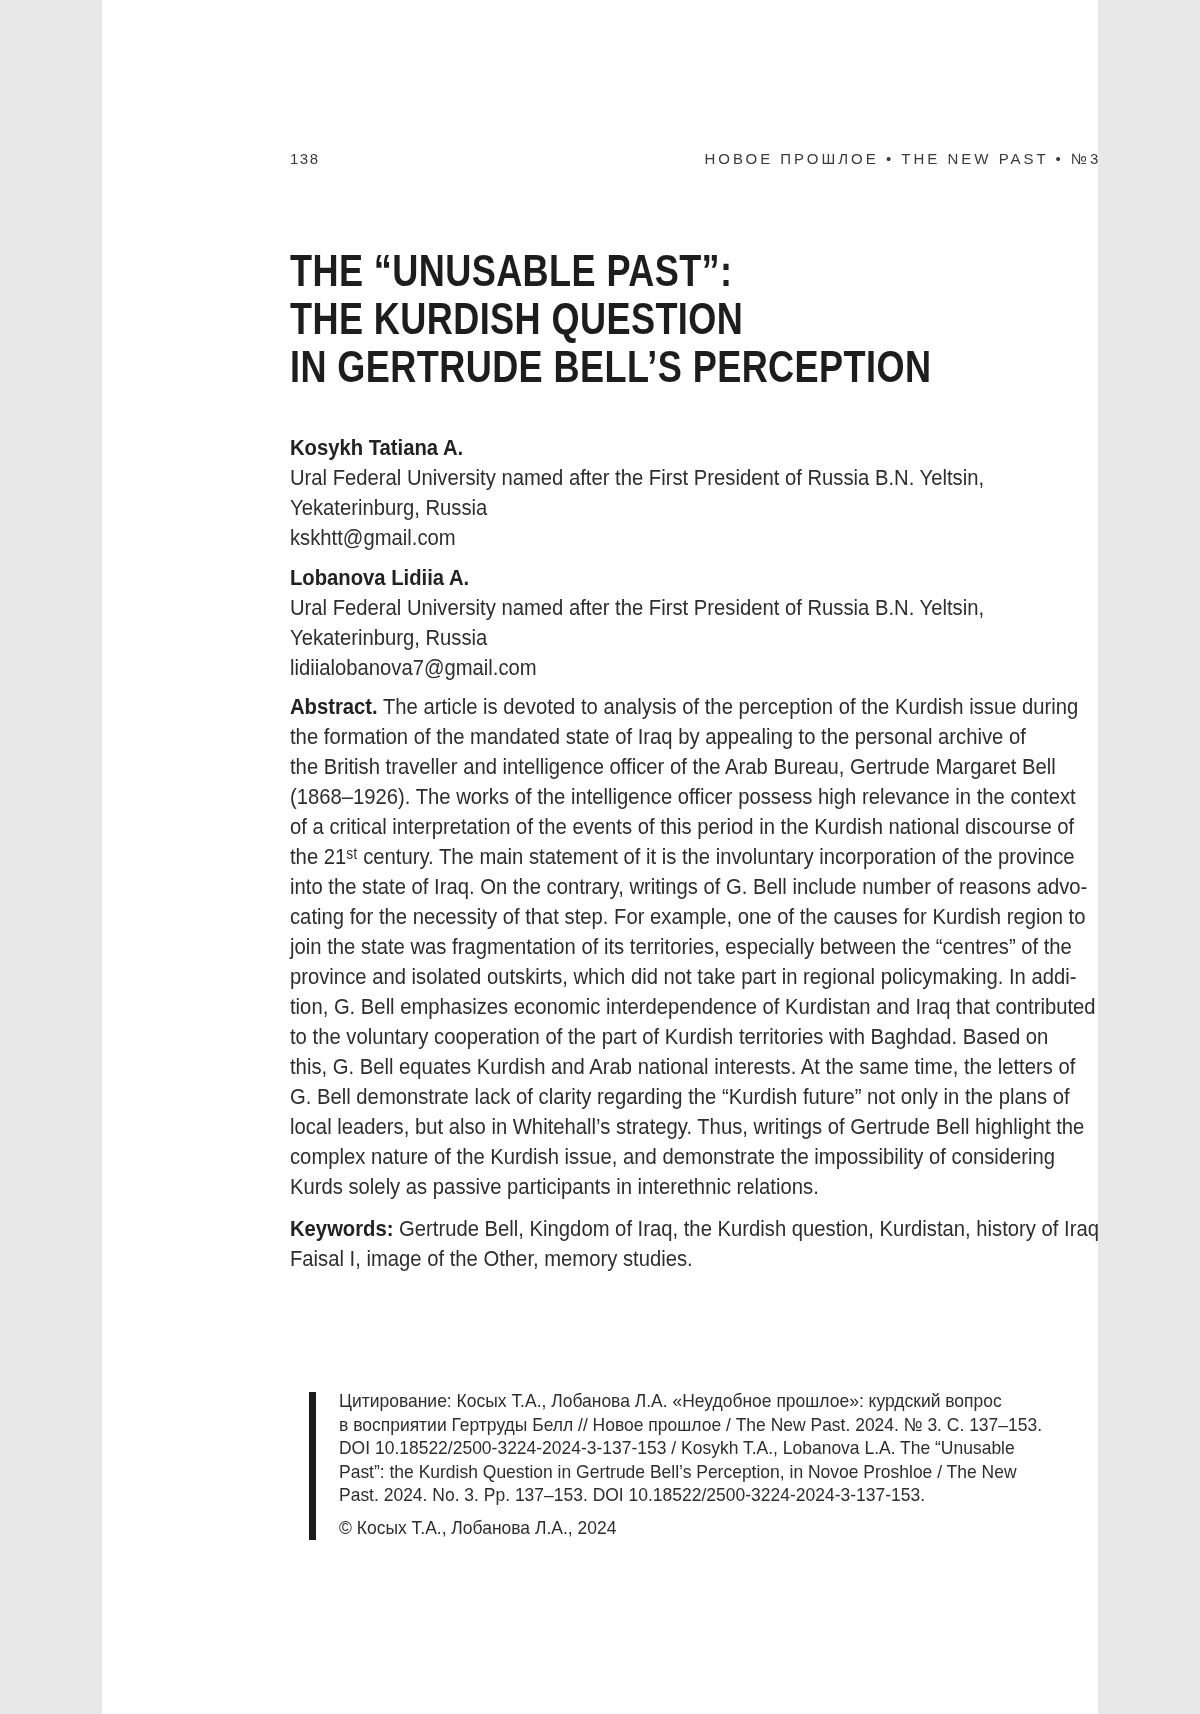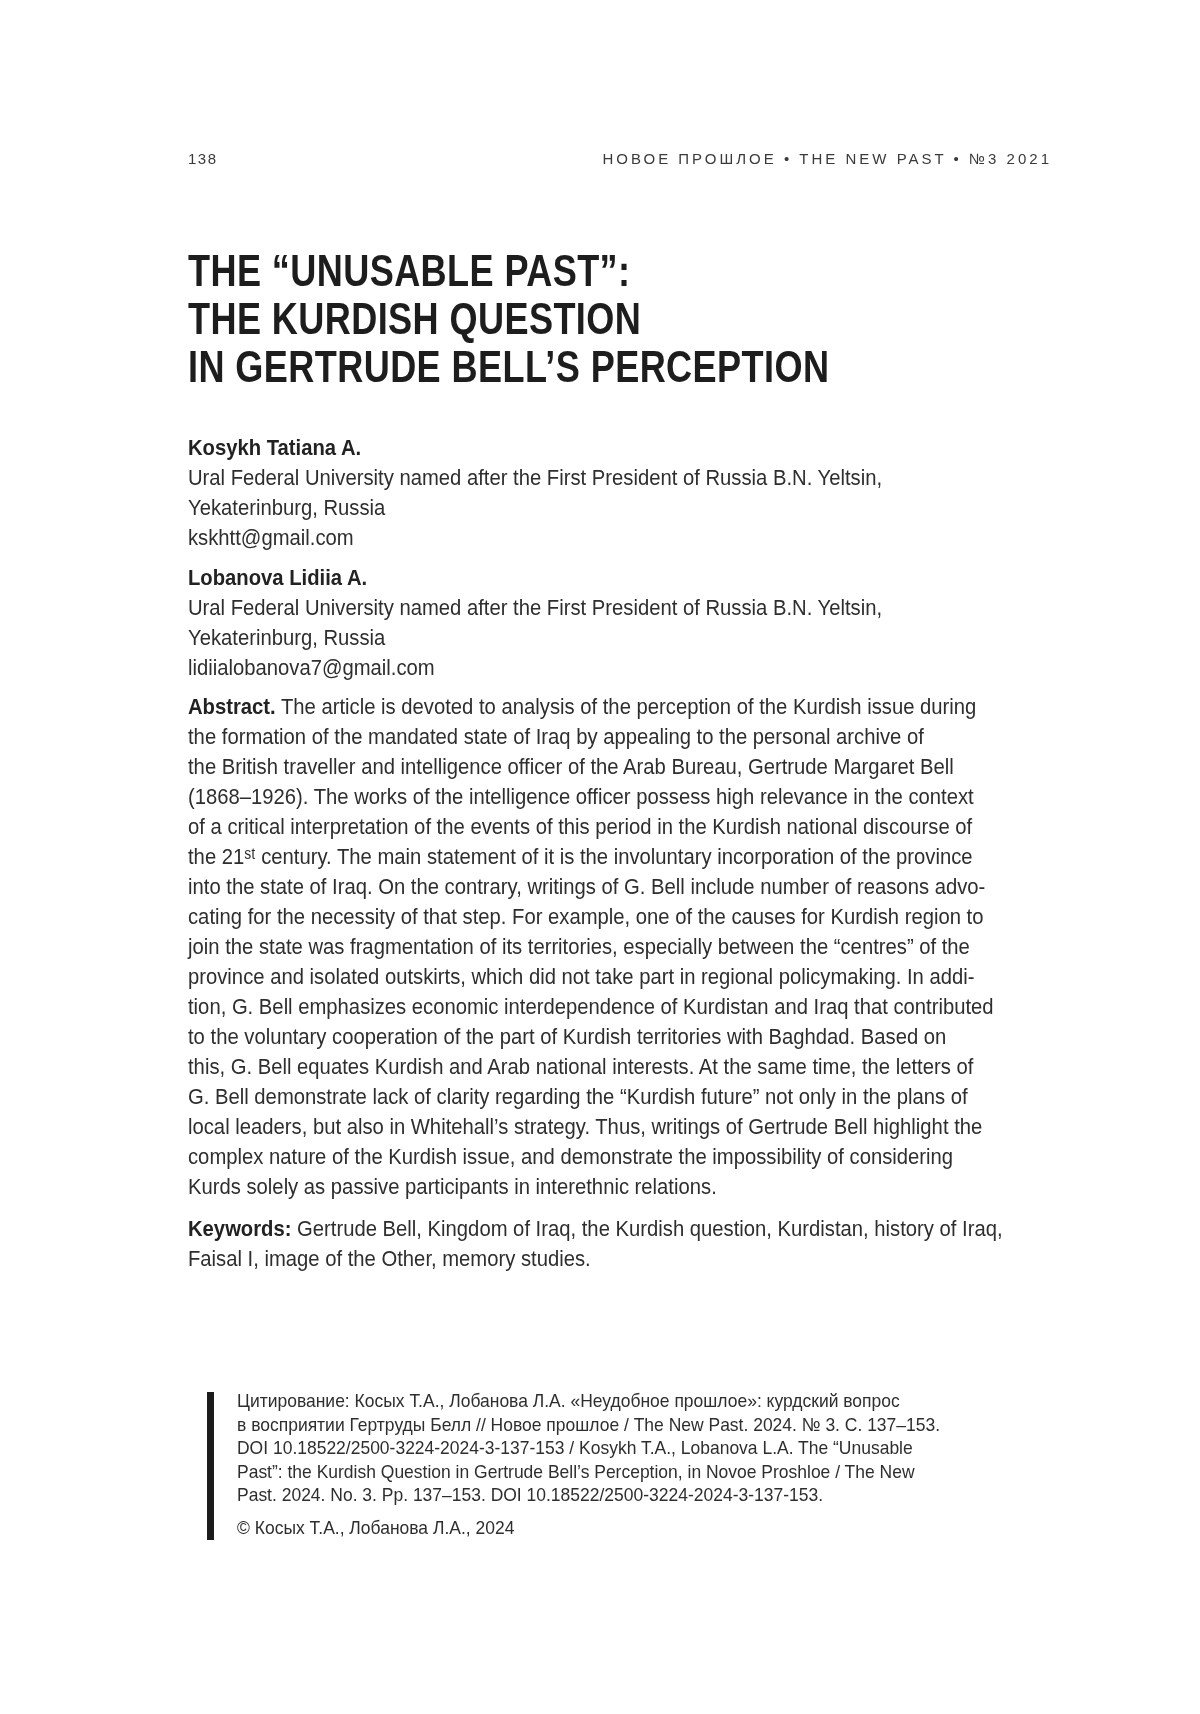--- a/index.html
+++ b/index.html
@@ -1,18 +1,18 @@
 <!DOCTYPE html>
 <html><head>
 <meta charset="utf-8">
 <style>
   html,body { margin:0; padding:0; background:#e8e8e8; }
   .page {
     position: relative;
-    width: 1200px;
+    width: 996px;
     height: 1714px;
     margin: 0 auto;
     background: #ffffff;
     font-family: "Liberation Sans", "DejaVu Sans", sans-serif;
     color: #2e2e2e;
     overflow: hidden;
   }
   .lines { white-space: pre-line; }
 
   .running-head {

